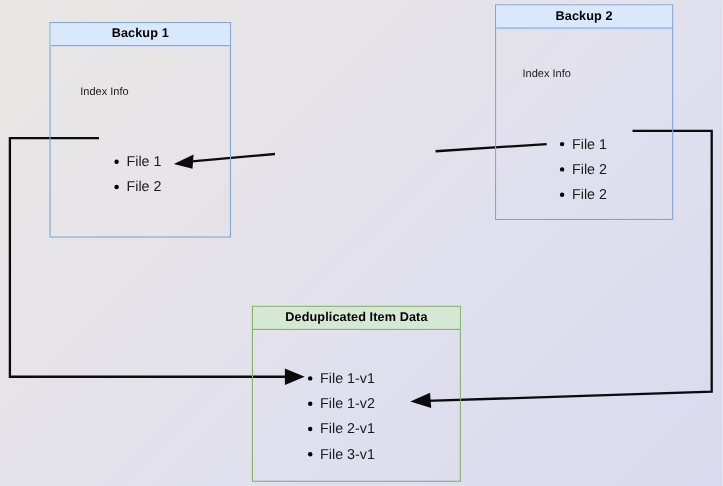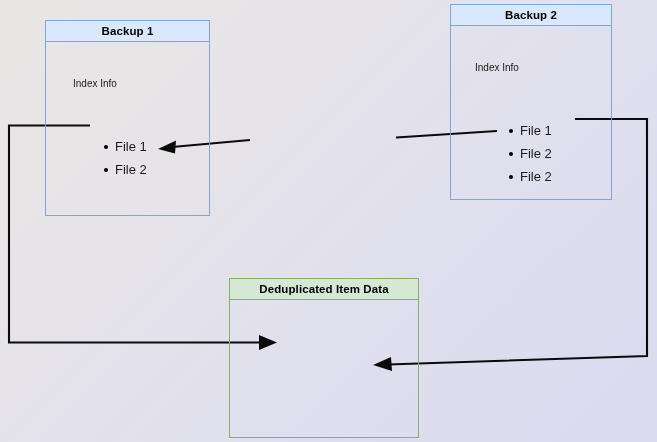--- a/index.html
+++ b/index.html
@@ -153,16 +153,24 @@
       <ul class="file-list" style="left:55px; top:93px;">
         <li>File 1</li>
         <li>File 2</li>
         <li>File 2</li>
       </ul>
     </div>
   </div>
 
   <div class="node-box box-green" style="left:229px; top:278px; width:190px; height:160px;">
     <div class="node-header">Deduplicated Item Data</div>
+    <div class="node-body">
+      <ul class="file-list" style="left:47px; top:32px;">
+        <li>File 1-v1</li>
+        <li>File 1-v2</li>
+        <li>File 2-v1</li>
+        <li>File 3-v1</li>
+      </ul>
+    </div>
   </div>
 
 
 </div>
 
 </body></html>

